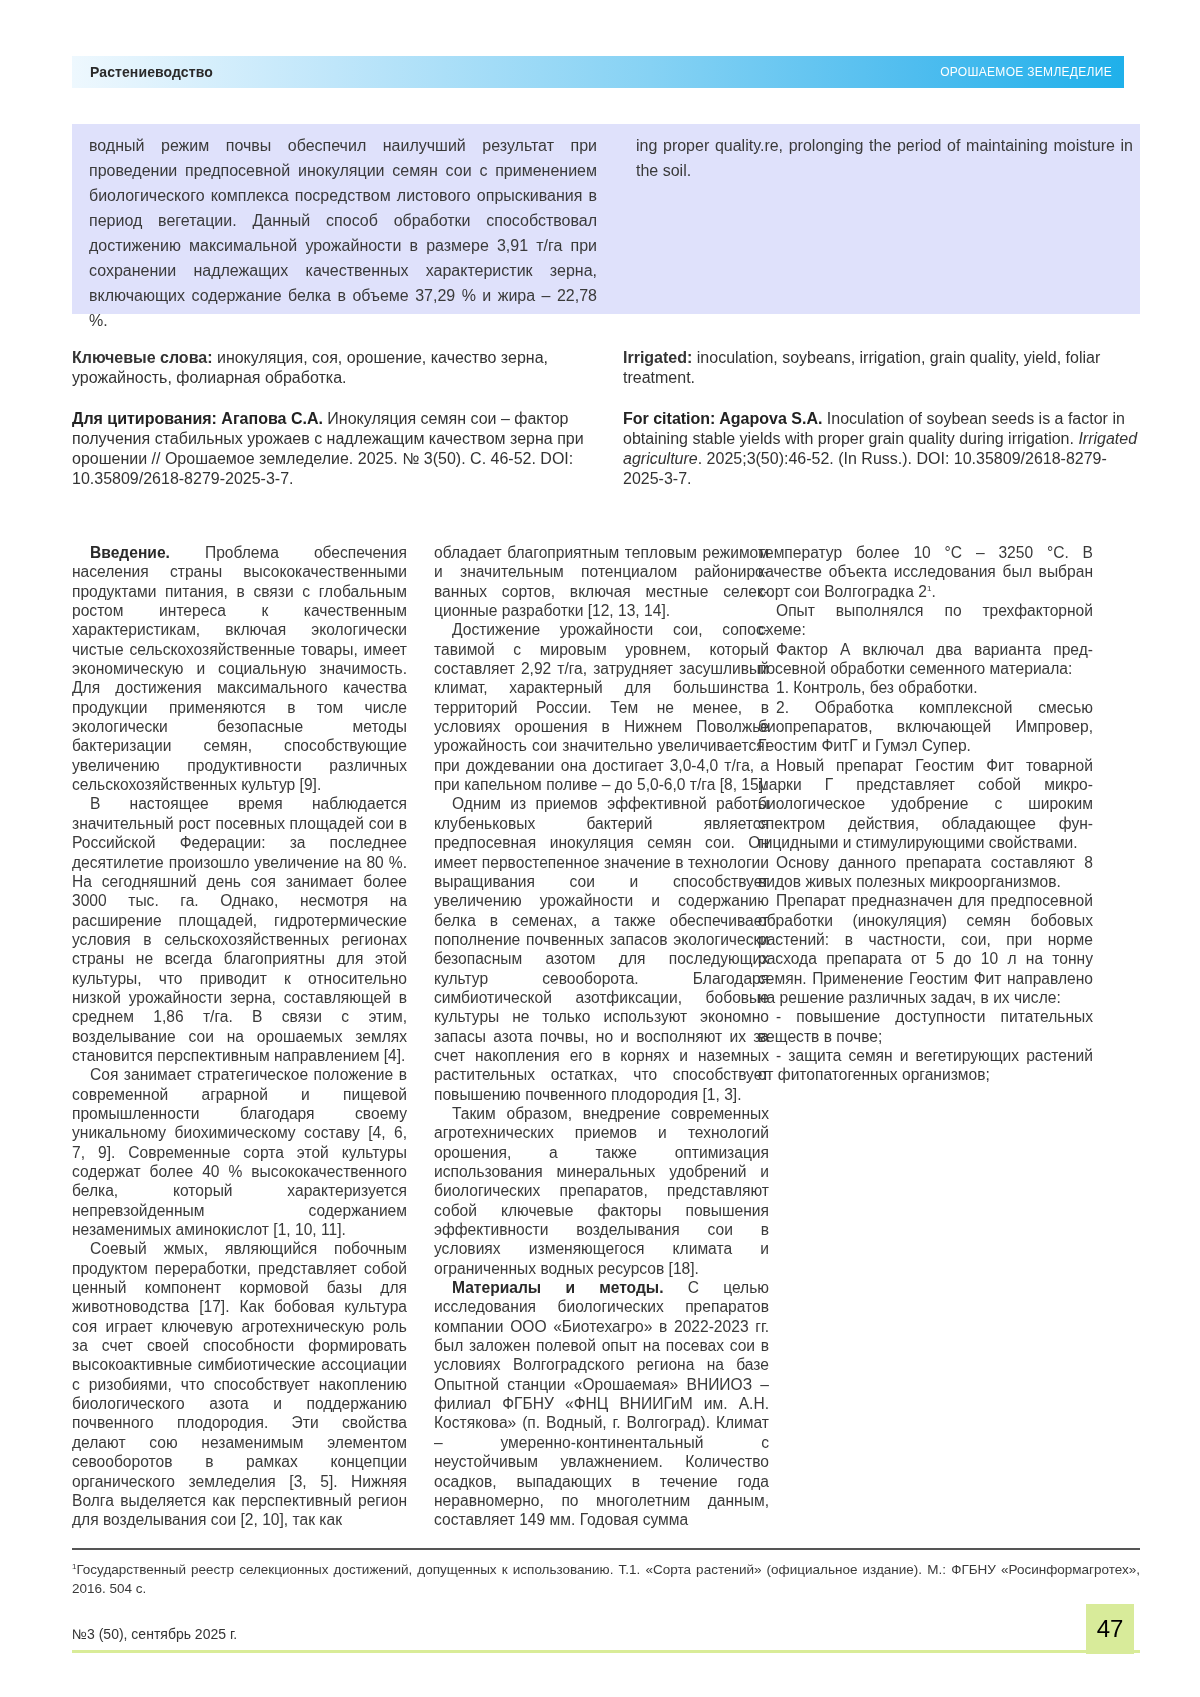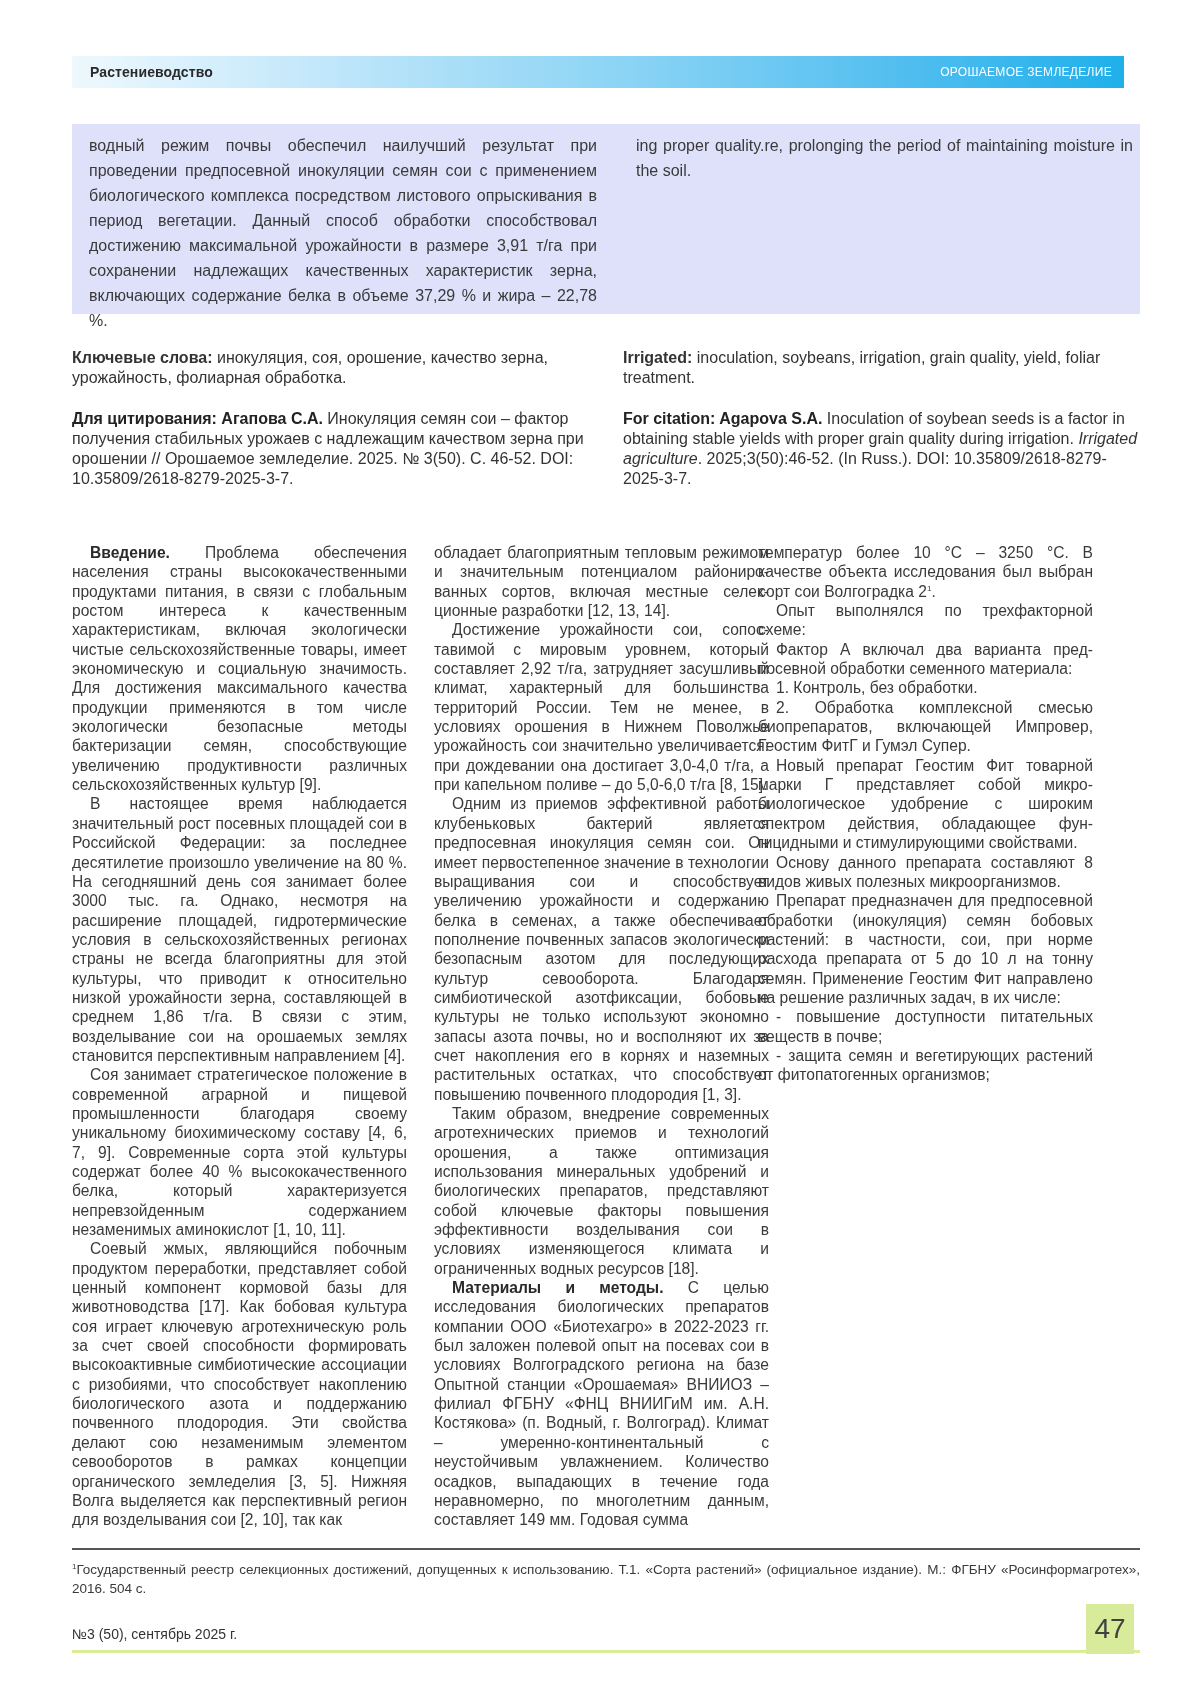--- a/index.html
+++ b/index.html
@@ -38,21 +38,21 @@
   .col p.noindent { text-indent: 0; }
   .col b { color: #2a2a2a; }
   sup { font-size: 8px; vertical-align: super; line-height: 0; }
 
   .footnote-rule { position: absolute; left: 72px; top: 1548px; width: 1068px; height: 2px; background: #555; }
   .footnote { position: absolute; left: 72px; top: 1560px; width: 1068px; font-size: 13.5px; line-height: 19px; color: #3a3a3a; text-align: justify; }
   .footer-line { position: absolute; left: 72px; top: 1650px; width: 1068px; height: 3px; background: #d9ec98; }
   .footer-issue { position: absolute; left: 72px; top: 1626px; font-size: 14px; color: #333; }
   .page-num {
     position: absolute; left: 1086px; top: 1604px; width: 48px; height: 50px; background: #d8eb9a;
-    font-size: 28px; color: #404040; display: flex; align-items: center; justify-content: center;
+    font-size: 24px; color: #000000; display: flex; align-items: center; justify-content: center;
   }
 </style>
 </head>
 <body>
 
 <div class="header-bar">
   <span class="header-left">Растениеводство</span>
   <span class="header-right">ОРОШАЕМОЕ ЗЕМЛЕДЕЛИЕ</span>
 </div>
 

